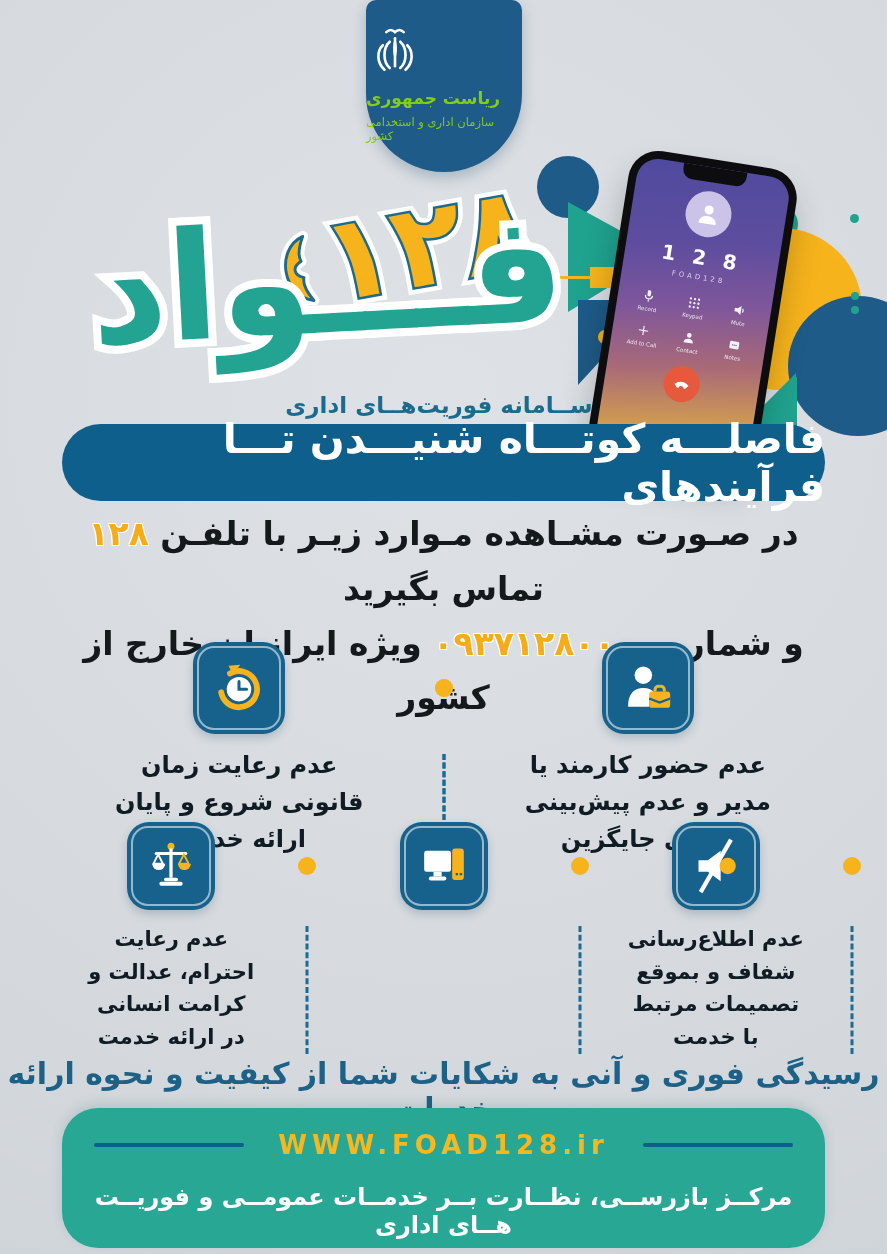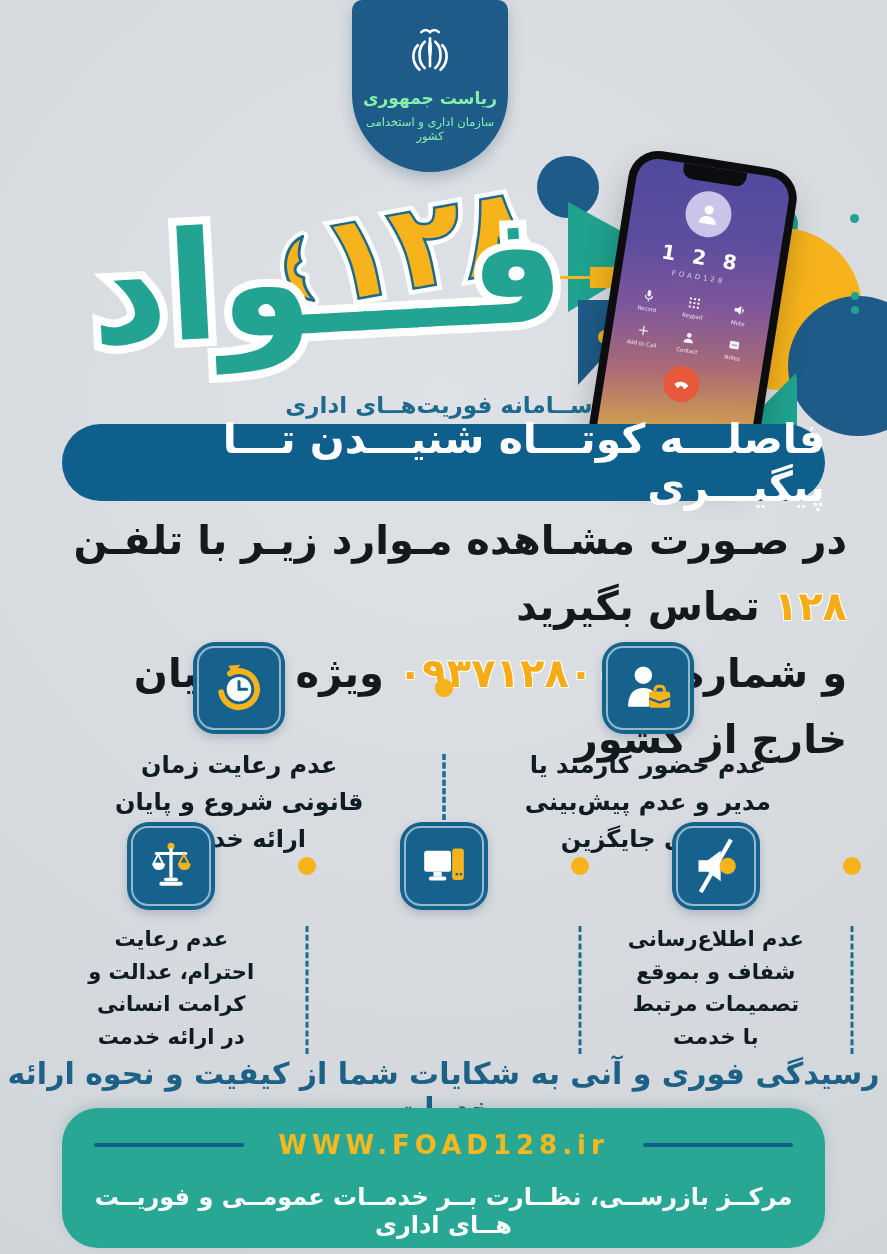--- a/index.html
+++ b/index.html
@@ -4,22 +4,22 @@
 <style>
   html,body{margin:0;padding:0;background:#d6dade;}
   *{box-sizing:border-box;}
   .poster{
     position:relative;width:887px;height:1254px;margin:0 auto;overflow:hidden;
     background:radial-gradient(circle at 50% 32%, #dee2e6 0%, #d7dbdf 55%, #d0d5da 100%);
     font-family:"DejaVu Sans","Liberation Sans",sans-serif;
     direction:rtl;
   }
   
-  .emblem{position:absolute;left:352px;top:0;width:156px;height:172px;background:#1e5b88;
-    border-radius:10px 10px 78px 78px;text-align:center;color:#86efac;z-index:3;
+  .emblem{position:absolute;left:366px;top:0;width:156px;height:172px;background:#1e5b88;
+    border-radius:10px 10px 78px 78px;text-align:left;color:#84cc16;z-index:3;
     box-shadow:0 6px 14px rgba(20,60,90,.25);}
   .emblem svg{margin-top:26px;width:58px;height:56px;}
   .emblem-l1{font-size:17px;font-weight:bold;margin-top:2px;}
   .emblem-l2{font-size:11.5px;margin-top:7px;}
   
   .deco{position:absolute;z-index:0;}
   .d-circle{border-radius:50%;}
   
   .phone{position:absolute;left:608px;top:158px;width:170px;height:308px;z-index:1;
     background:#0d0d0f;border-radius:30px;padding:8px;transform:rotate(9deg);
@@ -54,22 +54,22 @@
   .hero-handset{width:50px;height:80px;margin-top:6px;}
   .brand{position:absolute;left:62px;top:198px;width:530px;z-index:2;text-align:center;
     font-size:150px;line-height:1.1;font-weight:bold;color:#23a391;transform:rotate(-3deg);}
   .subtitle{position:absolute;left:252px;top:392px;width:310px;z-index:2;text-align:center;
     font-size:23px;font-weight:bold;color:#1d6a8c;margin-left:32px;}
   
   .banner{position:absolute;left:62px;top:424px;width:763px;height:77px;background:#0f5f8c;
     border-radius:40px;display:flex;align-items:center;justify-content:center;z-index:2;
     color:#ffffff;font-size:41px;font-weight:bold;letter-spacing:1px;}
   
-  .intro{position:absolute;left:40px;top:507px;width:807px;text-align:right;
-    font-size:40px;font-weight:bold;color:#14191c;line-height:1.66;}
+  .intro{position:absolute;left:40px;top:507px;width:807px;text-align:center;
+    font-size:33px;font-weight:bold;color:#14191c;line-height:1.66;}
   .yellow-num{color:#f5ac17;text-shadow:1px 1px 0 #fff,-1px -1px 0 #fff,1px -1px 0 #fff,-1px 1px 0 #fff;}
   
   .cases-row{position:absolute;left:35px;width:817px;display:flex;}
   .row1{top:642px;}
   .row2{top:822px;}
   .case-item{flex:1;display:flex;flex-direction:column;align-items:center;}
   .tile{position:relative;background:#17628c;border-radius:22px;display:flex;
     align-items:center;justify-content:center;box-shadow:0 4px 10px rgba(20,60,90,.22);}
   .tile::after{content:"";position:absolute;inset:4px;border:2px solid rgba(255,255,255,.55);
     border-radius:17px;pointer-events:none;}
@@ -214,21 +214,21 @@
     <svg class="hero-handset" viewBox="0 0 60 90">
       <path d="M46 6 C10 16 10 74 46 84 C38 70 36 62 39 55 C27 50 27 40 39 35 C36 28 38 20 46 6 Z" fill="none" stroke="#ffffff" stroke-width="13" stroke-linejoin="round"></path>
       <path d="M46 6 C10 16 10 74 46 84 C38 70 36 62 39 55 C27 50 27 40 39 35 C36 28 38 20 46 6 Z" fill="#f7b31c" stroke="#1d6a8c" stroke-width="3.5" stroke-linejoin="round"></path>
     </svg>
     <div class="num128 outlined" data-text="۱۲۸">۱۲۸</div>
   </div>
   <div class="brand outlined" data-text="فـــواد">فـــواد</div>
   <div class="subtitle">ســامانه فوریت‌هــای اداری</div>
 
   <div class="banner">
-    <span>فاصلـــه کوتـــاه شنیـــدن تـــا پیگیـــری</span>
+    <span>فاصلـــه کوتـــاه شنیـــدن تـــا فرآیندهای</span>
   </div>
 
   <div class="intro">
     <div>
       <span>در صـورت مشـاهده مـوارد زیـر با تلفـن </span><span class="yellow-num">۱۲۸</span><span> تماس بگیرید</span>
     </div>
     <div>
       <span>و شماره </span><span class="yellow-num">۰۹۳۷۱۲۸۰۰۰۰</span><span> ویژه ایرانیان خارج از کشور</span>
     </div>
   </div>

